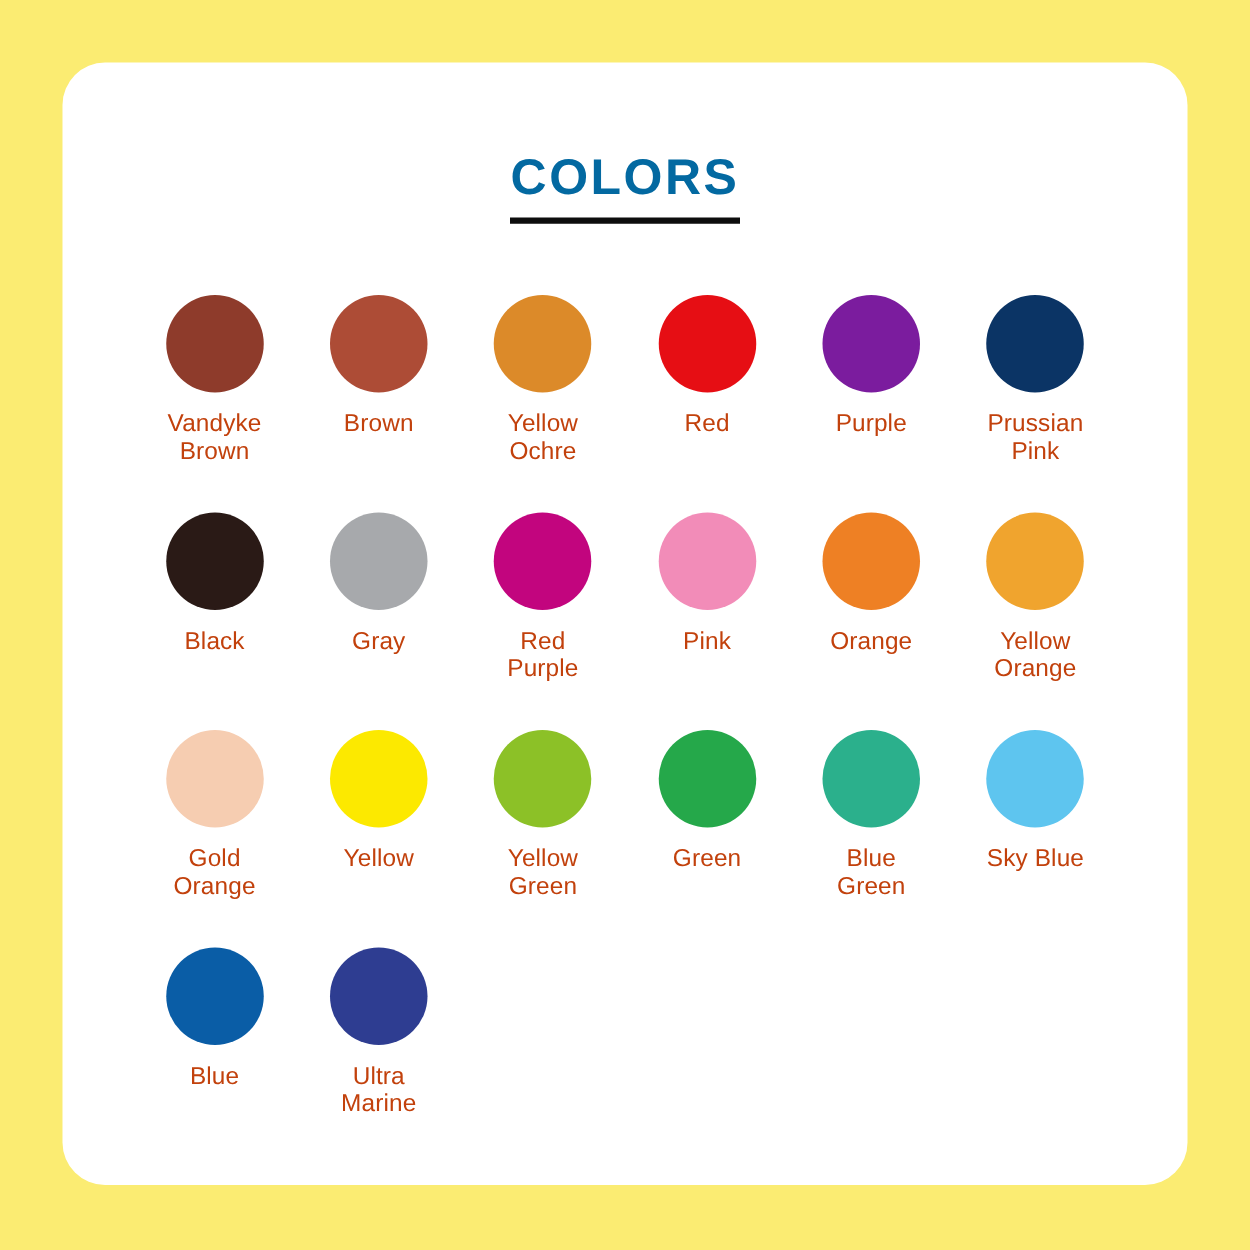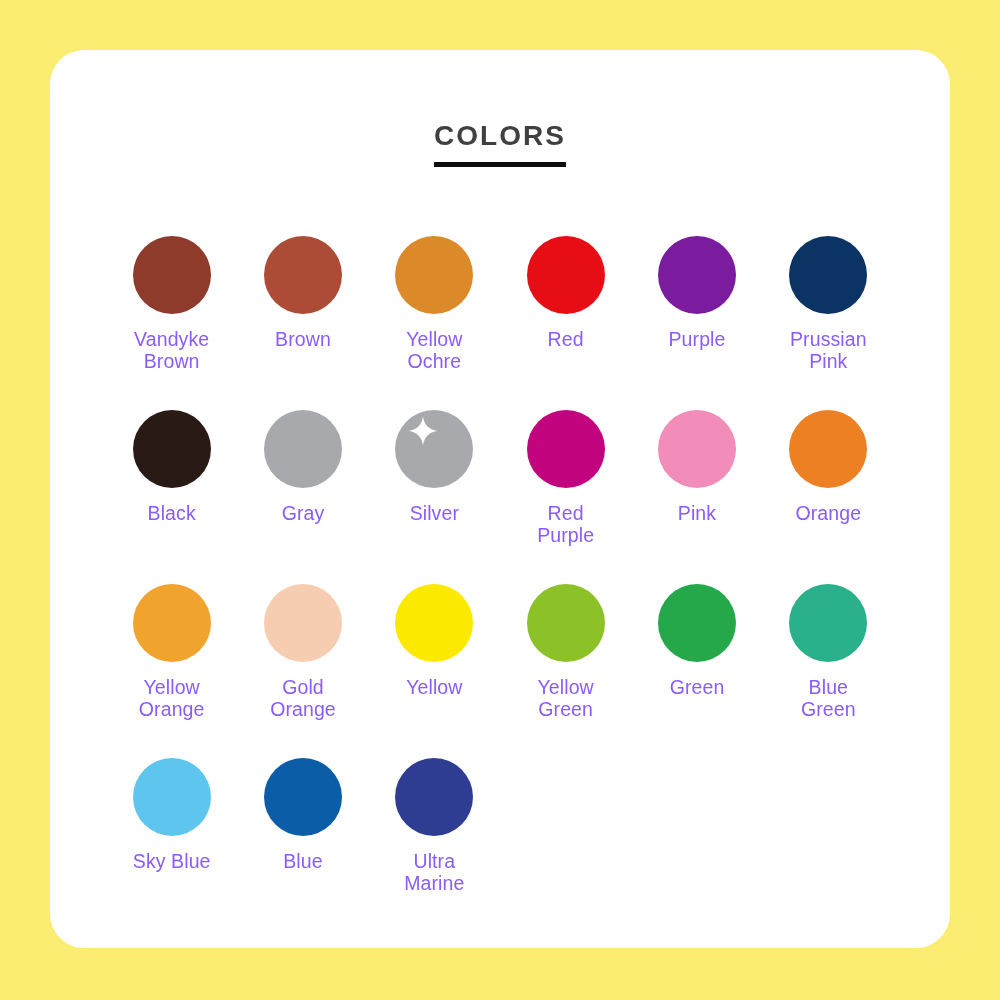--- a/index.html
+++ b/index.html
@@ -34,24 +34,24 @@
   }
   .title-wrap {
     position: absolute;
     left: 0;
     right: 0;
     top: 72px;
     text-align: center;
   }
   .title {
     display: inline-block;
-    font-size: 28px;
+    font-size: 40px;
     font-weight: bold;
     letter-spacing: 2px;
-    color: #404040;
+    color: #0369a1;
     padding-bottom: 12px;
     border-bottom: 5px solid #0d0d0d;
     line-height: 1;
   }
   .grid {
     position: absolute;
     left: 56px;
     right: 56px;
     top: 186px;
     display: grid;
@@ -81,21 +81,21 @@
     left: 13px;
     top: 6px;
     width: 30px;
     height: 30px;
     pointer-events: none;
   }
   .label {
     margin-top: 14px;
     font-size: 19.5px;
     line-height: 1.13;
-    color: #8b5cf6;
+    color: #c2410c;
     text-align: center;
     white-space: pre-line;
     letter-spacing: 0.1px;
   }
 </style>
 </head>
 <body>
 
 <div class="page">
   <div class="card">
@@ -134,28 +134,20 @@
         </div>
         <div class="cell">
           <div class="swatch" style="background: rgb(42, 26, 22);"></div>
           <div class="label">Black</div>
         </div>
         <div class="cell">
           <div class="swatch" style="background: rgb(167, 169, 172);"></div>
           <div class="label">Gray</div>
         </div>
         <div class="cell">
-          <div class="swatch" style="background: rgb(167, 169, 172);">
-            <svg class="sparkle" viewBox="0 0 100 100">
-              <path d="M50 2 C54 30 70 46 98 50 C70 54 54 70 50 98 C46 70 30 54 2 50 C30 46 46 30 50 2 Z" fill="#ffffff"></path>
-            </svg>
-          </div>
-          <div class="label">Silver</div>
-        </div>
-        <div class="cell">
           <div class="swatch" style="background: rgb(194, 5, 126);"></div>
           <div class="label">Red
 Purple</div>
         </div>
         <div class="cell">
           <div class="swatch" style="background: rgb(242, 140, 184);"></div>
           <div class="label">Pink</div>
         </div>
         <div class="cell">
           <div class="swatch" style="background: rgb(238, 128, 36);"></div>

